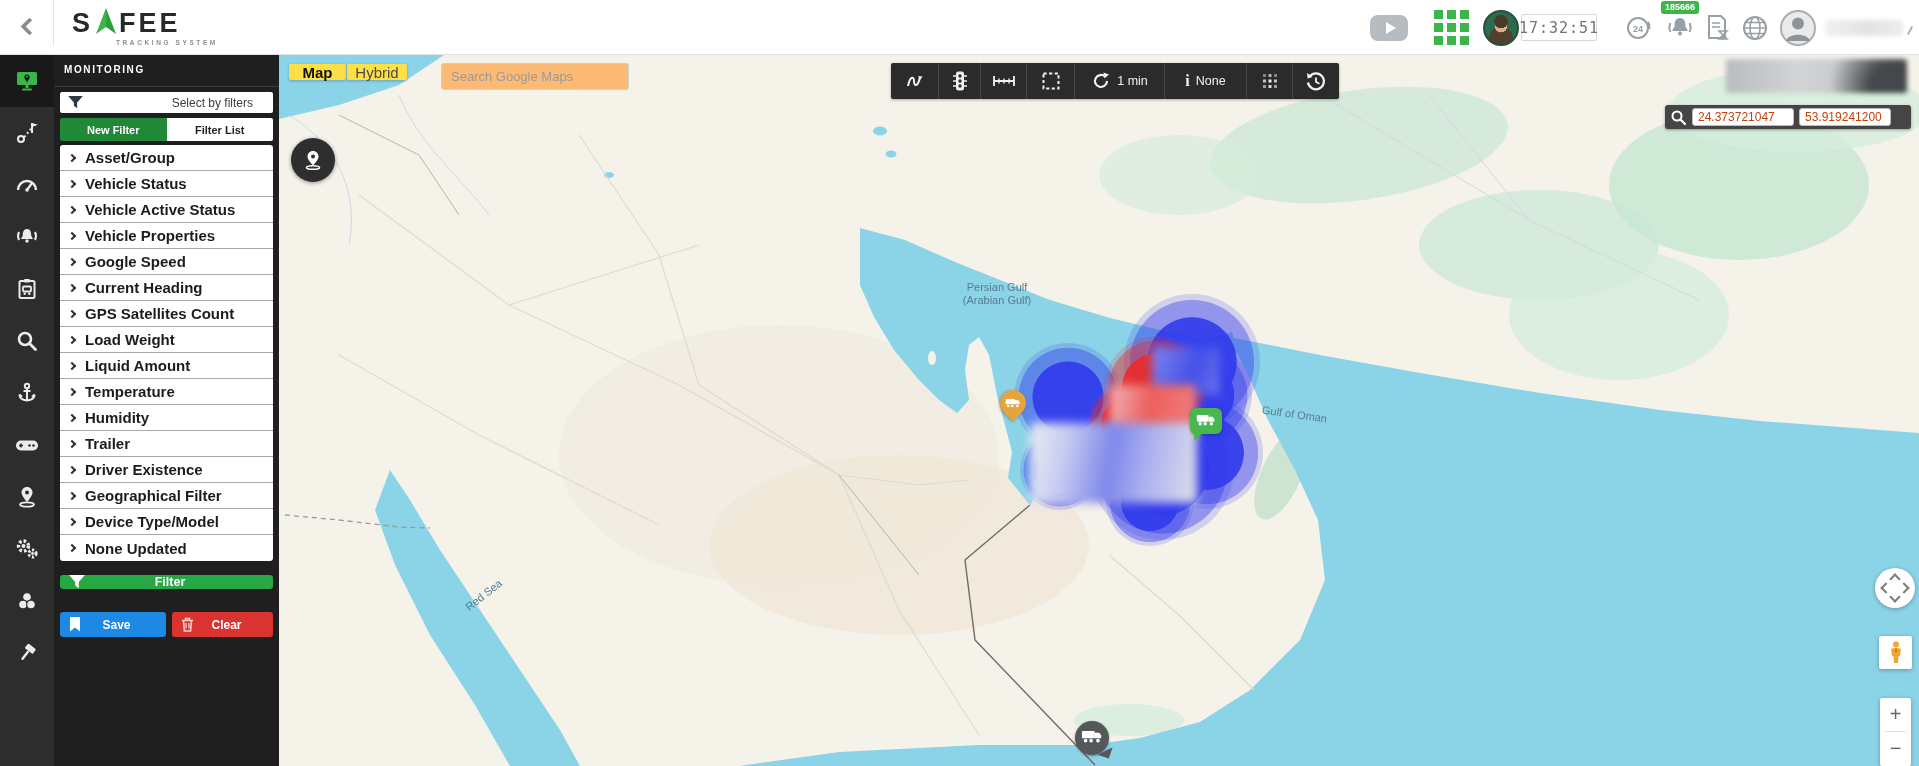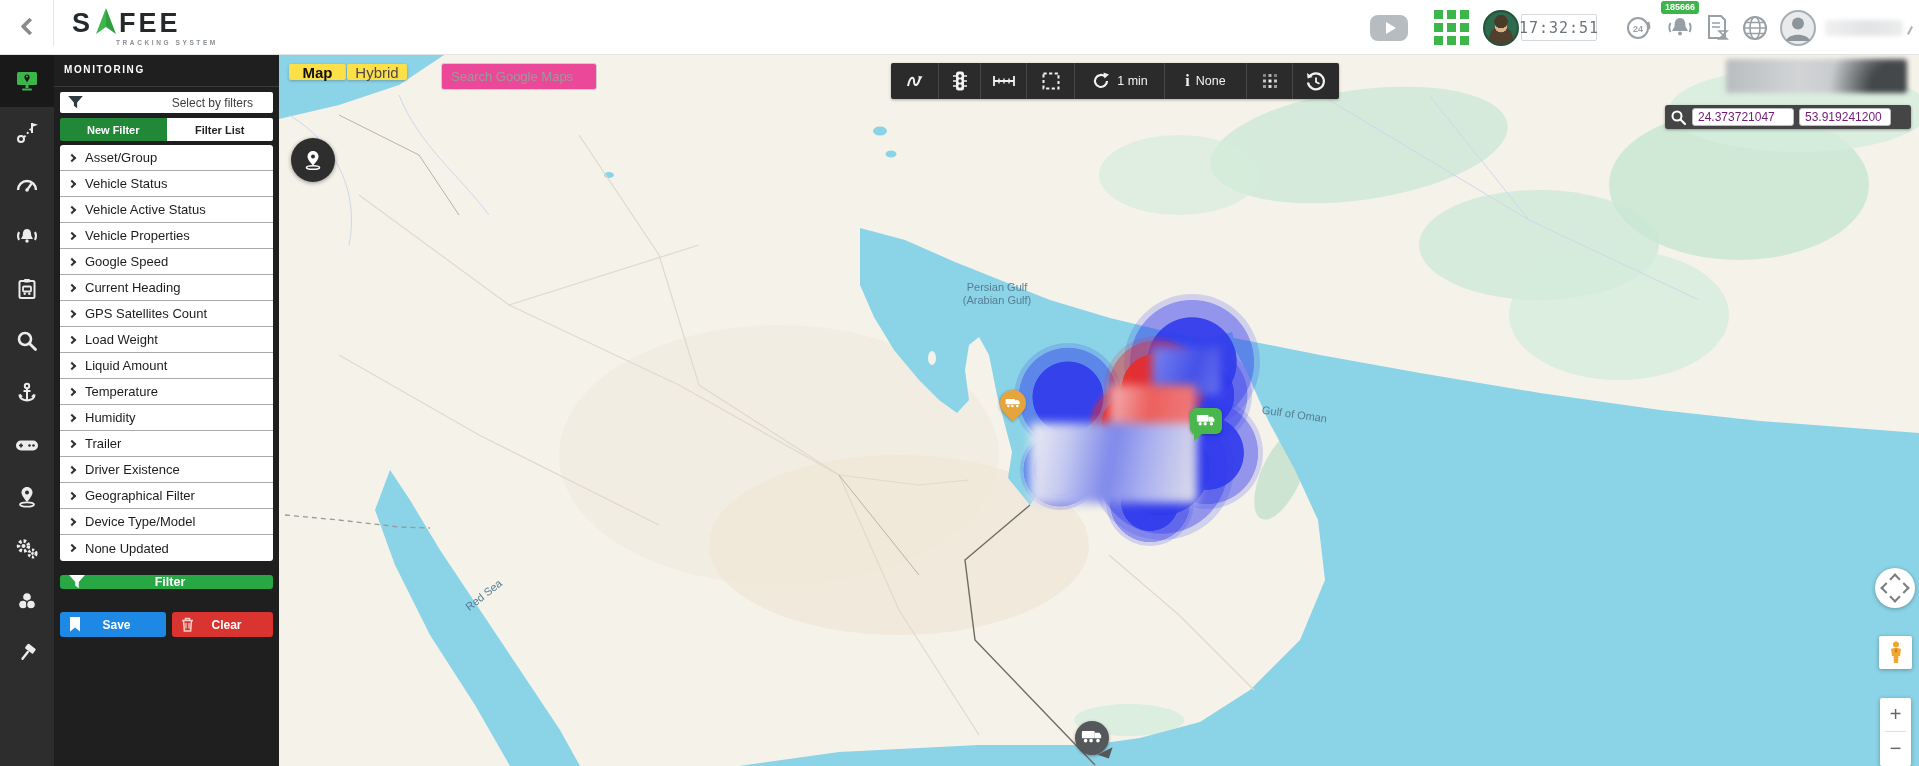--- a/index.html
+++ b/index.html
@@ -45,52 +45,52 @@
   .funnel-dark{margin-left:8px}
   .select-box span{flex:1;text-align:right;font-size:12px;color:#3c3c3c;margin-right:20px}
   .tabs{position:absolute;left:6px;top:63px;width:213px;height:23px;display:flex}
   .tab{flex:1;display:flex;align-items:center;justify-content:center;font-size:11px;font-weight:bold;cursor:pointer}
   .tab.active{background:#218838;color:#fff;border-radius:2px 0 0 2px}
   .tab.inactive{background:#fff;color:#222;border-radius:0 2px 2px 0}
   .filter-list{position:absolute;left:6px;top:90px;width:213px;border-radius:3px;overflow:hidden}
   .filter-row{height:26px;background:#fff;border-bottom:1px solid #aaa;display:flex;align-items:center;padding-left:9px;cursor:pointer}
   .filter-row:last-child{border-bottom:none}
   .chev{width:6px;height:6px;border-right:2px solid #333;border-top:2px solid #333;transform:rotate(45deg);margin-right:10px}
-  .filter-label{font-size:13px;font-weight:normal;color:#1c1c1c}
+  .filter-label{font-size:15px;font-weight:bold;color:#1c1c1c}
   .filter-btn{position:absolute;left:6px;top:520px;width:213px;height:14px;background:#28a745;border-radius:3px;display:flex;align-items:center;cursor:pointer}
   .filter-btn .flabel{flex:1;text-align:center;font-size:12.5px;font-weight:bold;color:#fff;margin-right:18px}
   .funnel-white{margin-left:9px}
   .save-btn{position:absolute;left:6px;top:557px;width:106px;height:25px;background:#1e88e5;border-radius:3px;display:flex;align-items:center;cursor:pointer}
   .save-btn .flabel,.clear-btn .flabel{flex:1;text-align:center;font-size:12px;font-weight:bold;color:#fff;margin-right:14px}
   .clear-btn{position:absolute;left:118px;top:557px;width:101px;height:25px;background:#d9342f;border-radius:3px;display:flex;align-items:center;cursor:pointer}
   .btn-ico{margin-left:9px;display:flex}
 
   
   .map{position:absolute;left:279px;top:55px;width:1640px;height:711px;background:#f5f2ea;overflow:hidden}
   .map svg.geo{position:absolute;left:0;top:0}
   .map-label{fill:#577d92;font-size:11px;font-family:"Liberation Sans",sans-serif}
 
   .maptype{position:absolute;top:9px;height:16px;background:#fde047;box-shadow:0 1px 3px rgba(0,0,0,.25);display:flex;align-items:center;justify-content:center;font-size:15px;cursor:pointer;border-radius:2px}
   #btn-map{left:10px;width:57px;font-weight:bold;color:#111}
   #btn-hybrid{left:68px;width:60px;color:#4a4a4a}
-  .gm-search{position:absolute;left:162px;top:8px;width:156px;height:27px;border:1px solid #cfcfcf;border-radius:3px;background:#ec4899;padding:0 9px;font-size:13px;color:#333;outline:none;font-family:"Liberation Sans",sans-serif}
+  .gm-search{position:absolute;left:162px;top:8px;width:188px;height:27px;border:1px solid #cfcfcf;border-radius:3px;background:#fdba74;padding:0 9px;font-size:13px;color:#333;outline:none;font-family:"Liberation Sans",sans-serif}
   .gm-search::placeholder{color:#9a9a9a}
   .geolocate{position:absolute;left:12px;top:83px;width:44px;height:44px;border-radius:50%;background:#2e2e2e;display:flex;align-items:center;justify-content:center;box-shadow:0 1px 4px rgba(0,0,0,.4);cursor:pointer}
 
   .map-toolbar{position:absolute;left:612px;top:8px;height:36px;display:flex;background:#2b2b2b;border-radius:2px;box-shadow:0 1px 3px rgba(0,0,0,.3)}
   .mt-cell{display:flex;align-items:center;justify-content:center;border-right:1px solid #474747;cursor:pointer;padding:0 6px;gap:6px}
   .mt-cell:last-child{border-right:none}
   .mt-label{color:#f2f2f2;font-size:12.5px;white-space:nowrap}
   .info-i{color:#f2f2f2;font-family:"Liberation Serif",serif;font-weight:bold;font-size:16px}
 
   .blur-box{position:absolute;left:1447px;top:4px;width:181px;height:34px;border-radius:3px;filter:blur(2.5px);
     background:radial-gradient(circle at 93% 85%, #44484b 0 14%, transparent 38%),linear-gradient(90deg,#b9bdc0,#d2d4d6 40%,#c2c5c8 75%,#9ea3a6)}
   .coord-bar{position:absolute;left:1386px;top:50px;width:246px;height:24px;background:#454545;border-radius:3px;display:flex;align-items:center;box-shadow:0 1px 3px rgba(0,0,0,.35)}
   .coord-bar .mag{margin:0 5px 0 5px;display:flex}
-  .coord-input{height:18px;border:1px solid #bdbdbd;border-radius:3px;background:#fff;font-size:12px;color:#701a75;padding:8px 5px;outline:none;font-family:"Liberation Sans",sans-serif}
+  .coord-input{height:18px;border:1px solid #bdbdbd;border-radius:3px;background:#fff;font-size:12px;color:#c2410c;padding:8px 5px;outline:none;font-family:"Liberation Sans",sans-serif}
   #lat-input{width:102px;margin-right:5px}
   #lng-input{width:92px}
 
   
   .heat{position:absolute;border-radius:50%;pointer-events:auto}
   .heat.blue{background:radial-gradient(circle, rgba(48,58,236,.95) 0 46%, rgba(48,58,236,.5) 47% 64%, rgba(48,58,236,.18) 65% 80%, transparent 81%)}
   .heat.red{background:radial-gradient(circle, rgba(233,42,42,.95) 0 46%, rgba(233,42,42,.5) 47% 64%, rgba(233,42,42,.16) 65% 80%, transparent 81%)}
   .blurpatch{position:absolute;filter:blur(5px);border-radius:3px}
   #patch-cluster{left:873px;top:292px;width:68px;height:48px;background:linear-gradient(110deg,#7b85ee,#4450e8 60%,#6a74ec)}
   #patch-red{left:831px;top:330px;width:86px;height:52px;background:linear-gradient(100deg,#f2b3b6,#ec5f5d 45%,#f07f80)}

